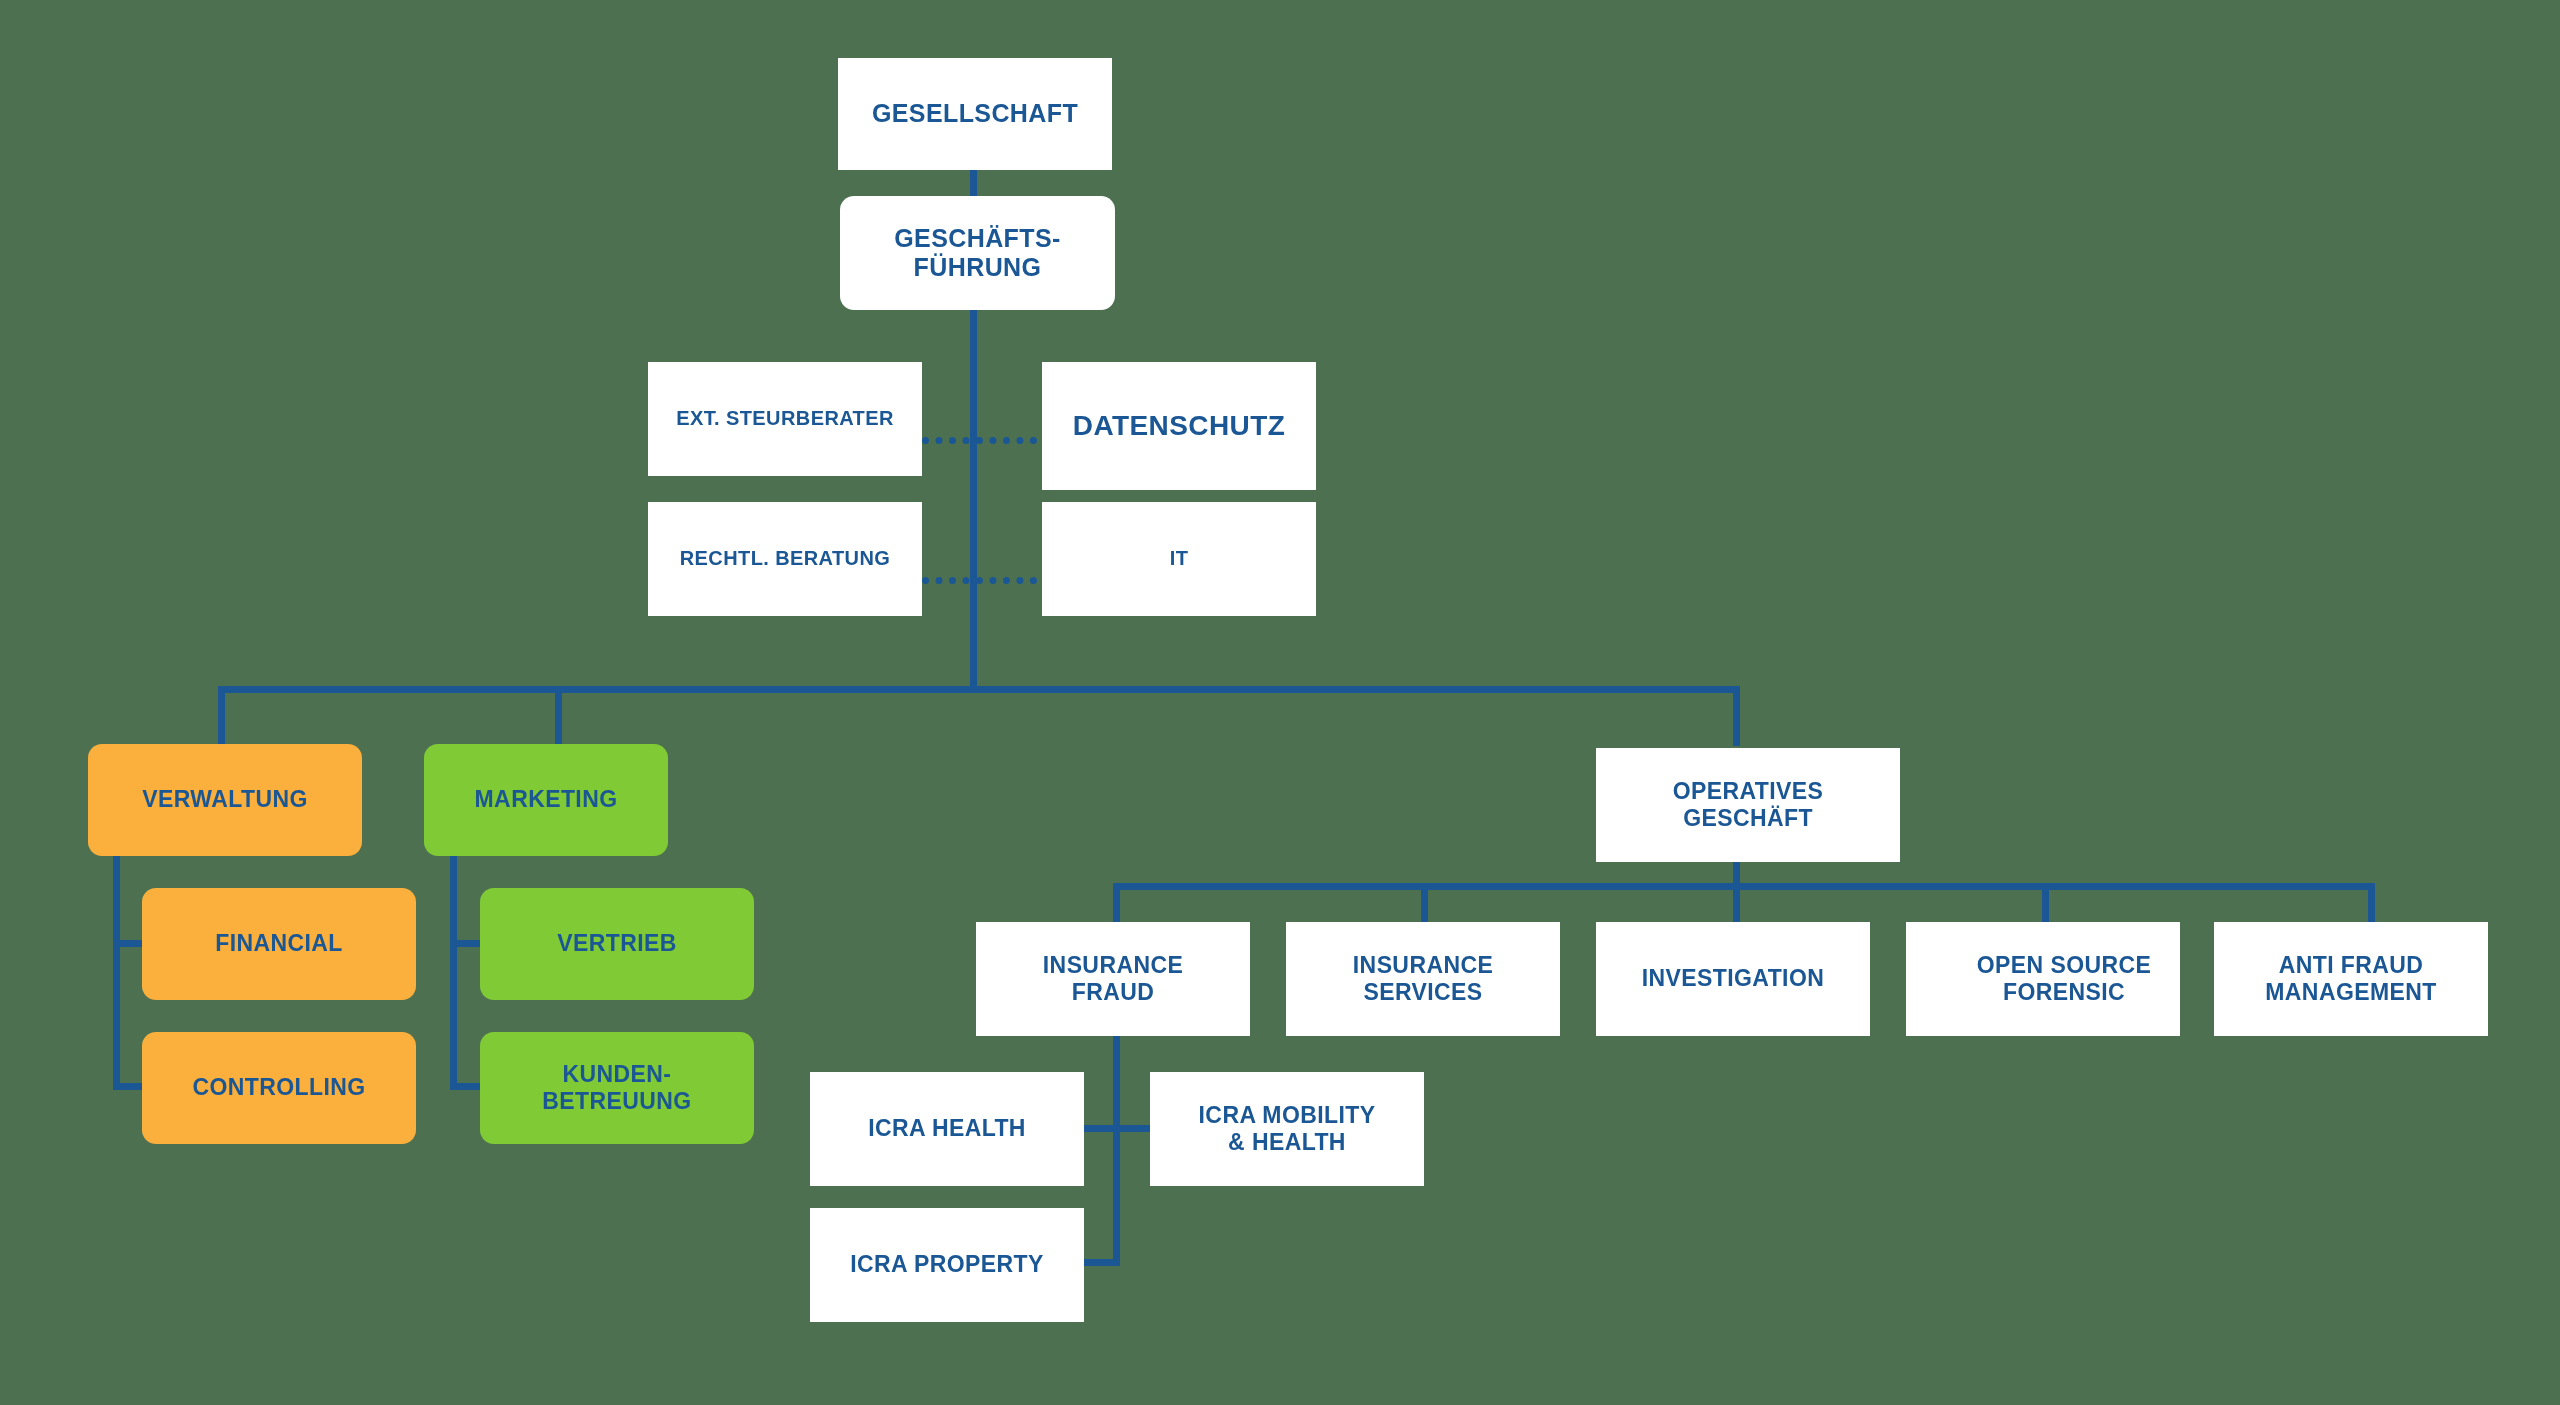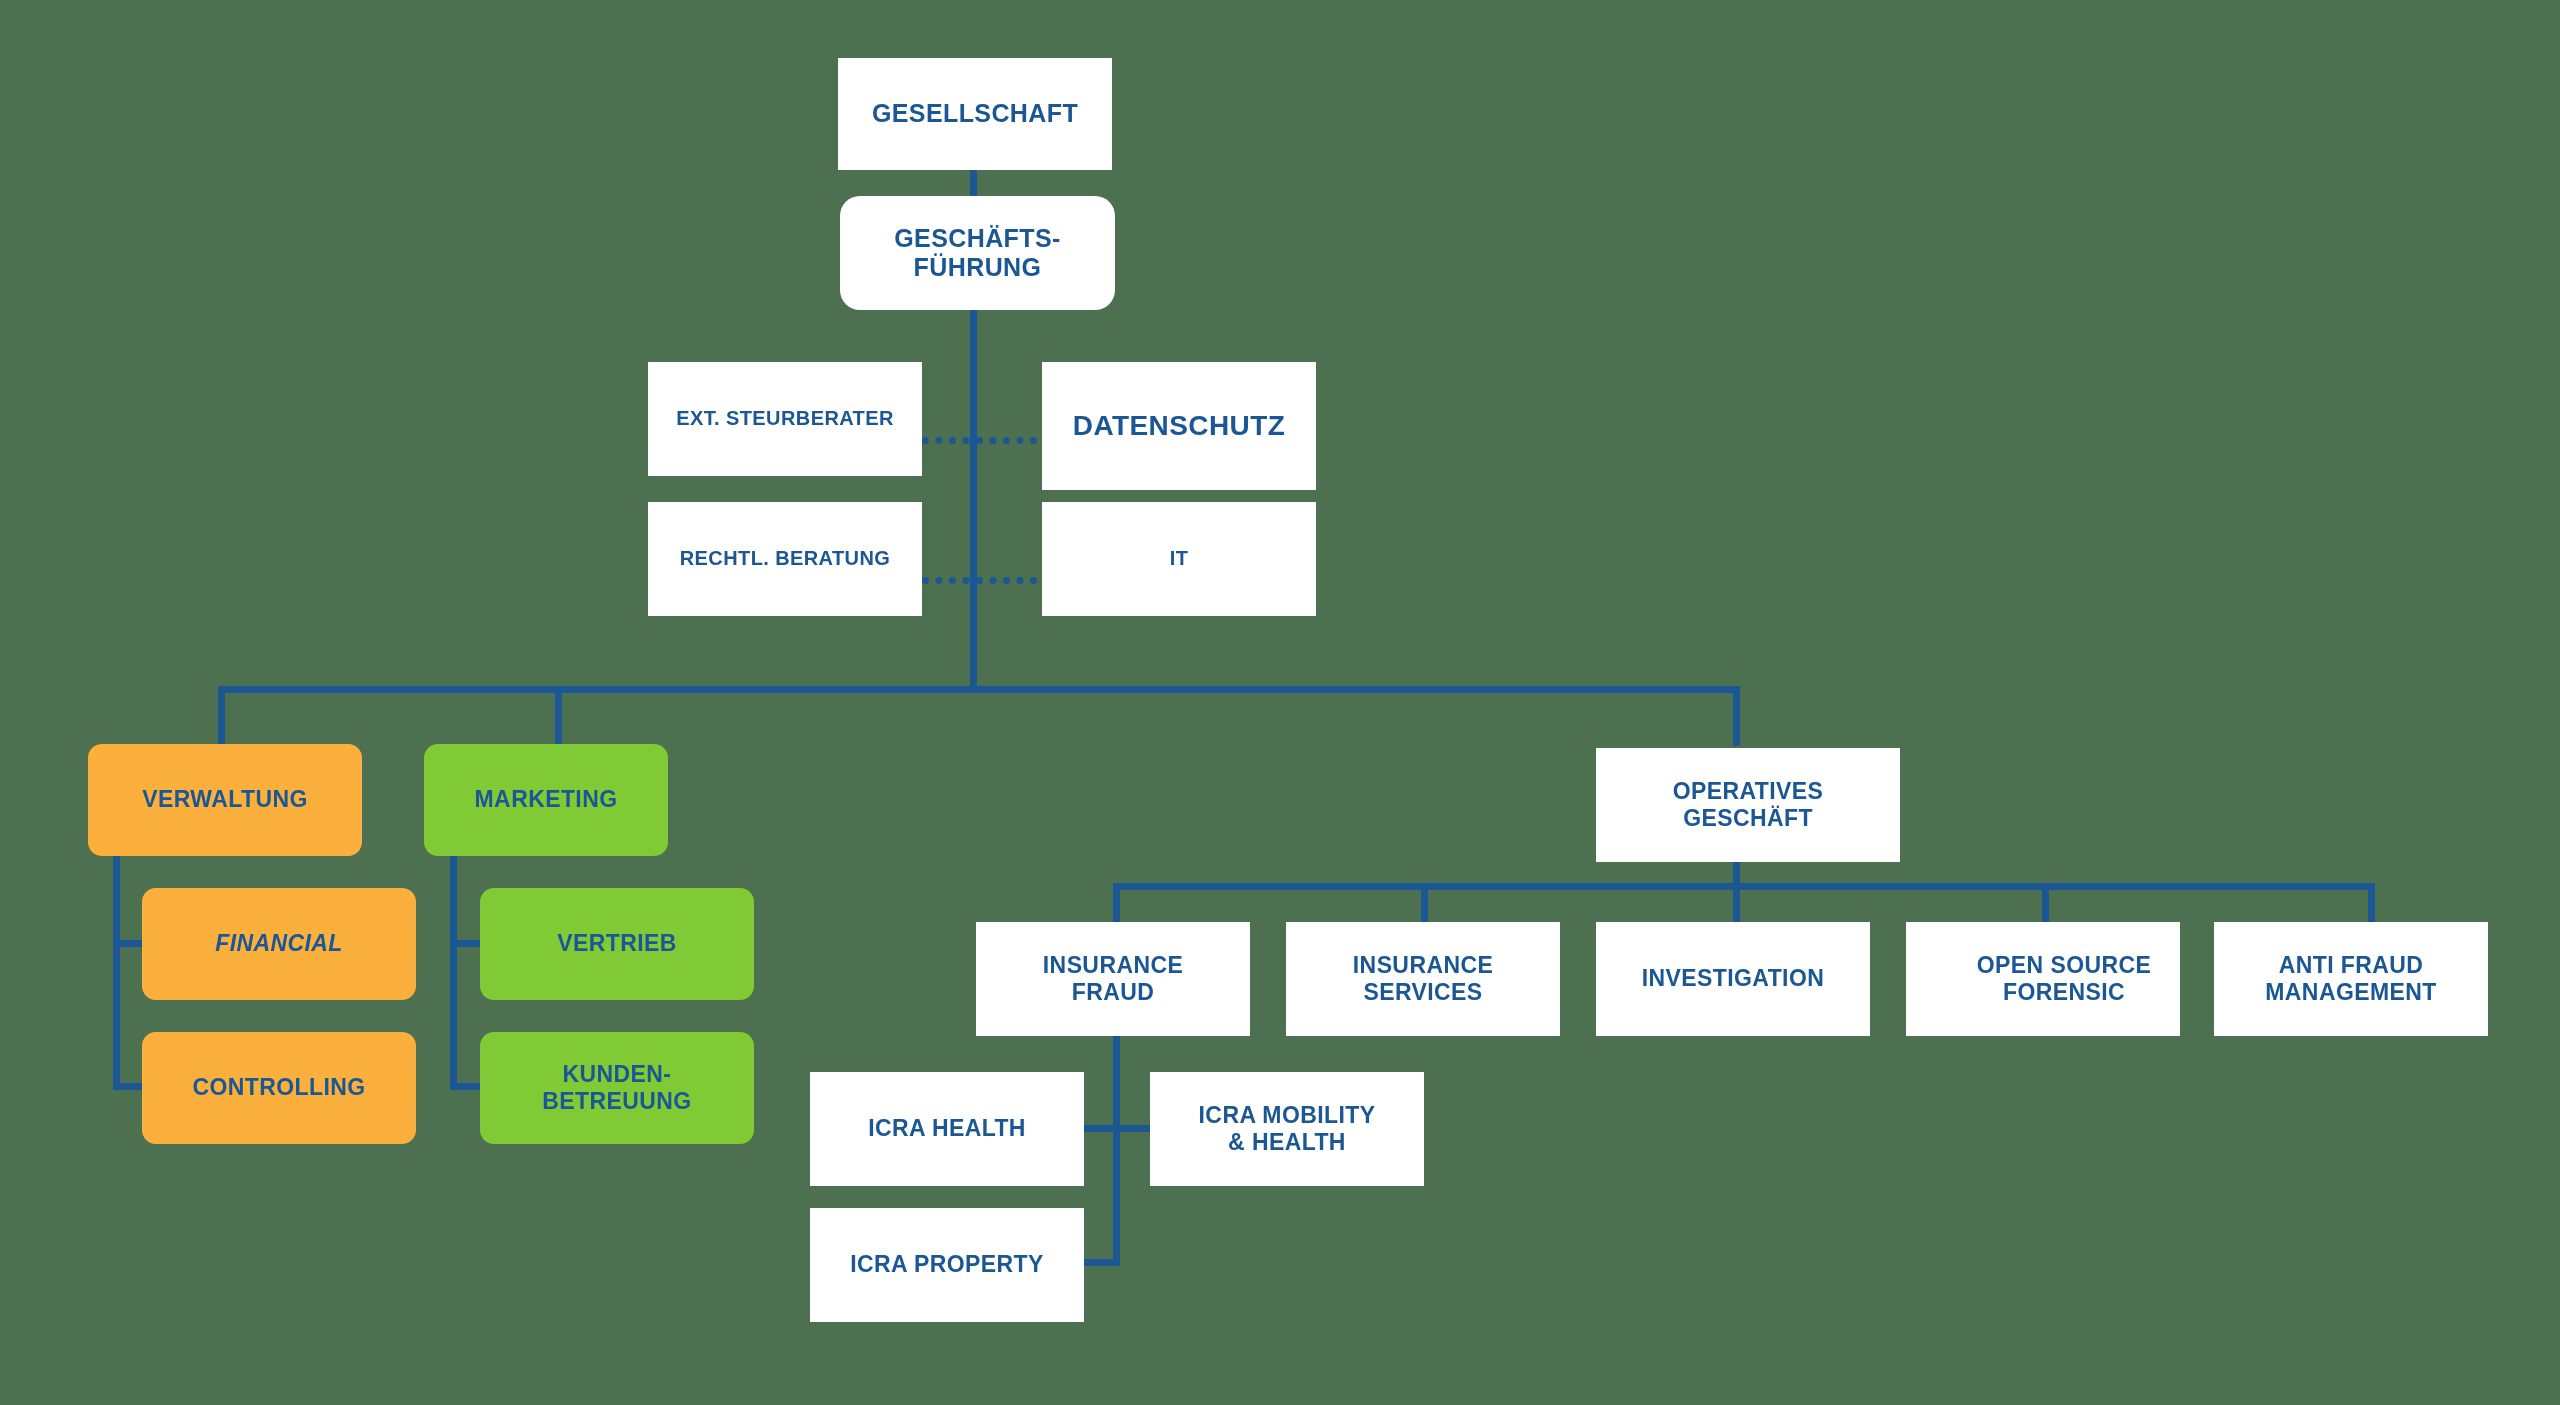--- a/index.html
+++ b/index.html
@@ -25,21 +25,21 @@
     color: #1a5794;
     font-weight: bold;
     letter-spacing: 0.4px;
     line-height: 1.18;
     z-index: 5;
     padding: 2px 6px;
   }
   .n-blue   { background: #ffffff; }
   .n-orange { background: #fbaf3c; border-radius: 14px; }
   .n-green  { background: #80cb35; border-radius: 14px; }
-  .rounded  { border-radius: 20px; }
+  .rounded  { border-radius: 14px; }
 
   .line {
     position: absolute;
     background: #1a5794;
     z-index: 2;
   }
   .dotted {
     position: absolute;
     z-index: 2;
     height: 0;
@@ -96,21 +96,21 @@
   <div class="node n-blue" style="left:648px; top:362px; width:274px; height:114px; font-size:20px;">EXT. STEURBERATER</div>
 
   <div class="node n-blue" style="left:1042px; top:362px; width:274px; height:128px; font-size:28px;">DATENSCHUTZ</div>
 
   <div class="node n-blue" style="left:648px; top:502px; width:274px; height:114px; font-size:20px;">RECHTL. BERATUNG</div>
 
   <div class="node n-blue" style="left:1042px; top:502px; width:274px; height:114px; font-size:20px;">IT</div>
 
   <div class="node n-orange" style="left:88px; top:744px; width:274px; height:112px; font-size:23px;">VERWALTUNG</div>
 
-  <div class="node n-orange" style="left:142px; top:888px; width:274px; height:112px; font-size:23px;font-style:italic;">FINANCIAL</div>
+  <div class="node n-orange" style="left:142px; top:888px; width:274px; height:112px; font-size:23px;">FINANCIAL</div>
 
   <div class="node n-orange" style="left:142px; top:1032px; width:274px; height:112px; font-size:23px;">CONTROLLING</div>
 
   <div class="node n-green" style="left:424px; top:744px; width:244px; height:112px; font-size:23px;">MARKETING</div>
 
   <div class="node n-green" style="left:480px; top:888px; width:274px; height:112px; font-size:23px;">VERTRIEB</div>
 
   <div class="node n-green" style="left:480px; top:1032px; width:274px; height:112px; font-size:23px; flex-direction:column;">
     <span>KUNDEN-</span>
     <span>BETREUUNG</span>

